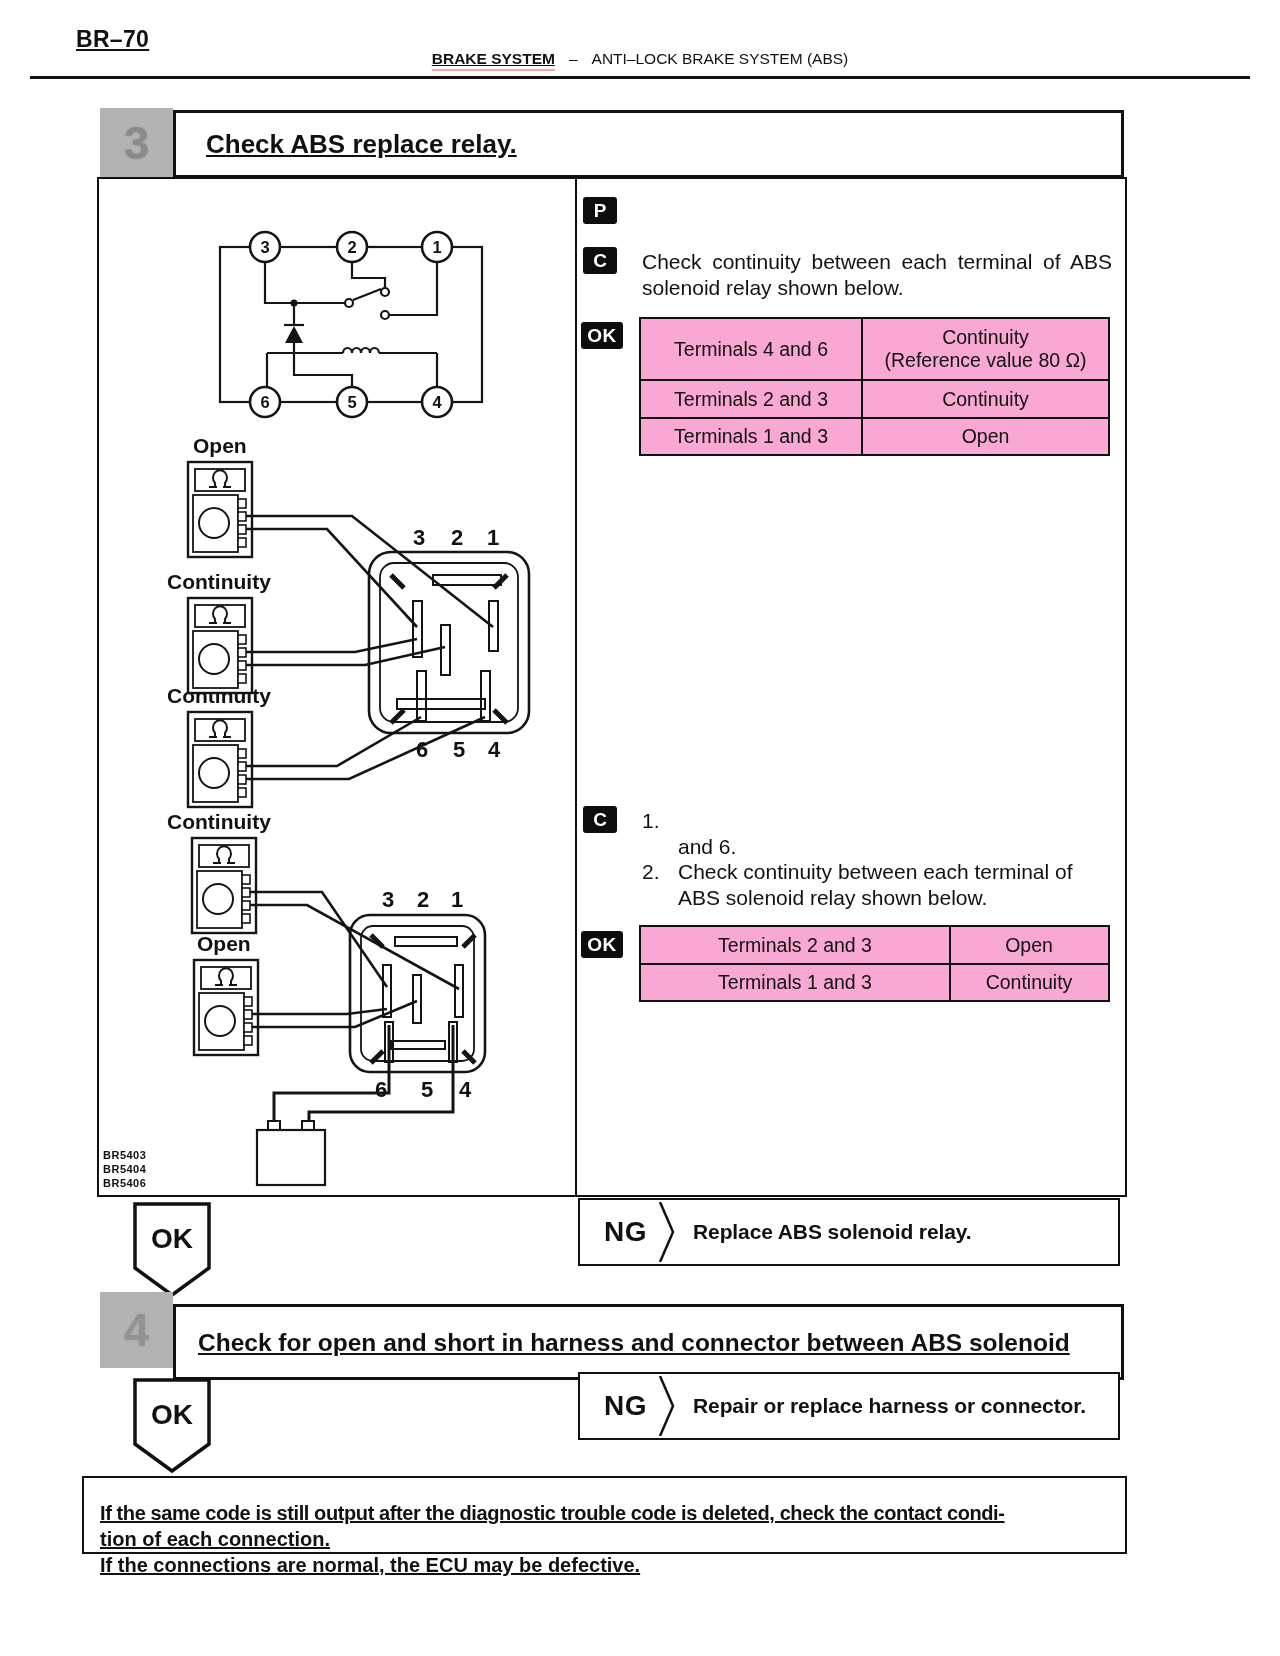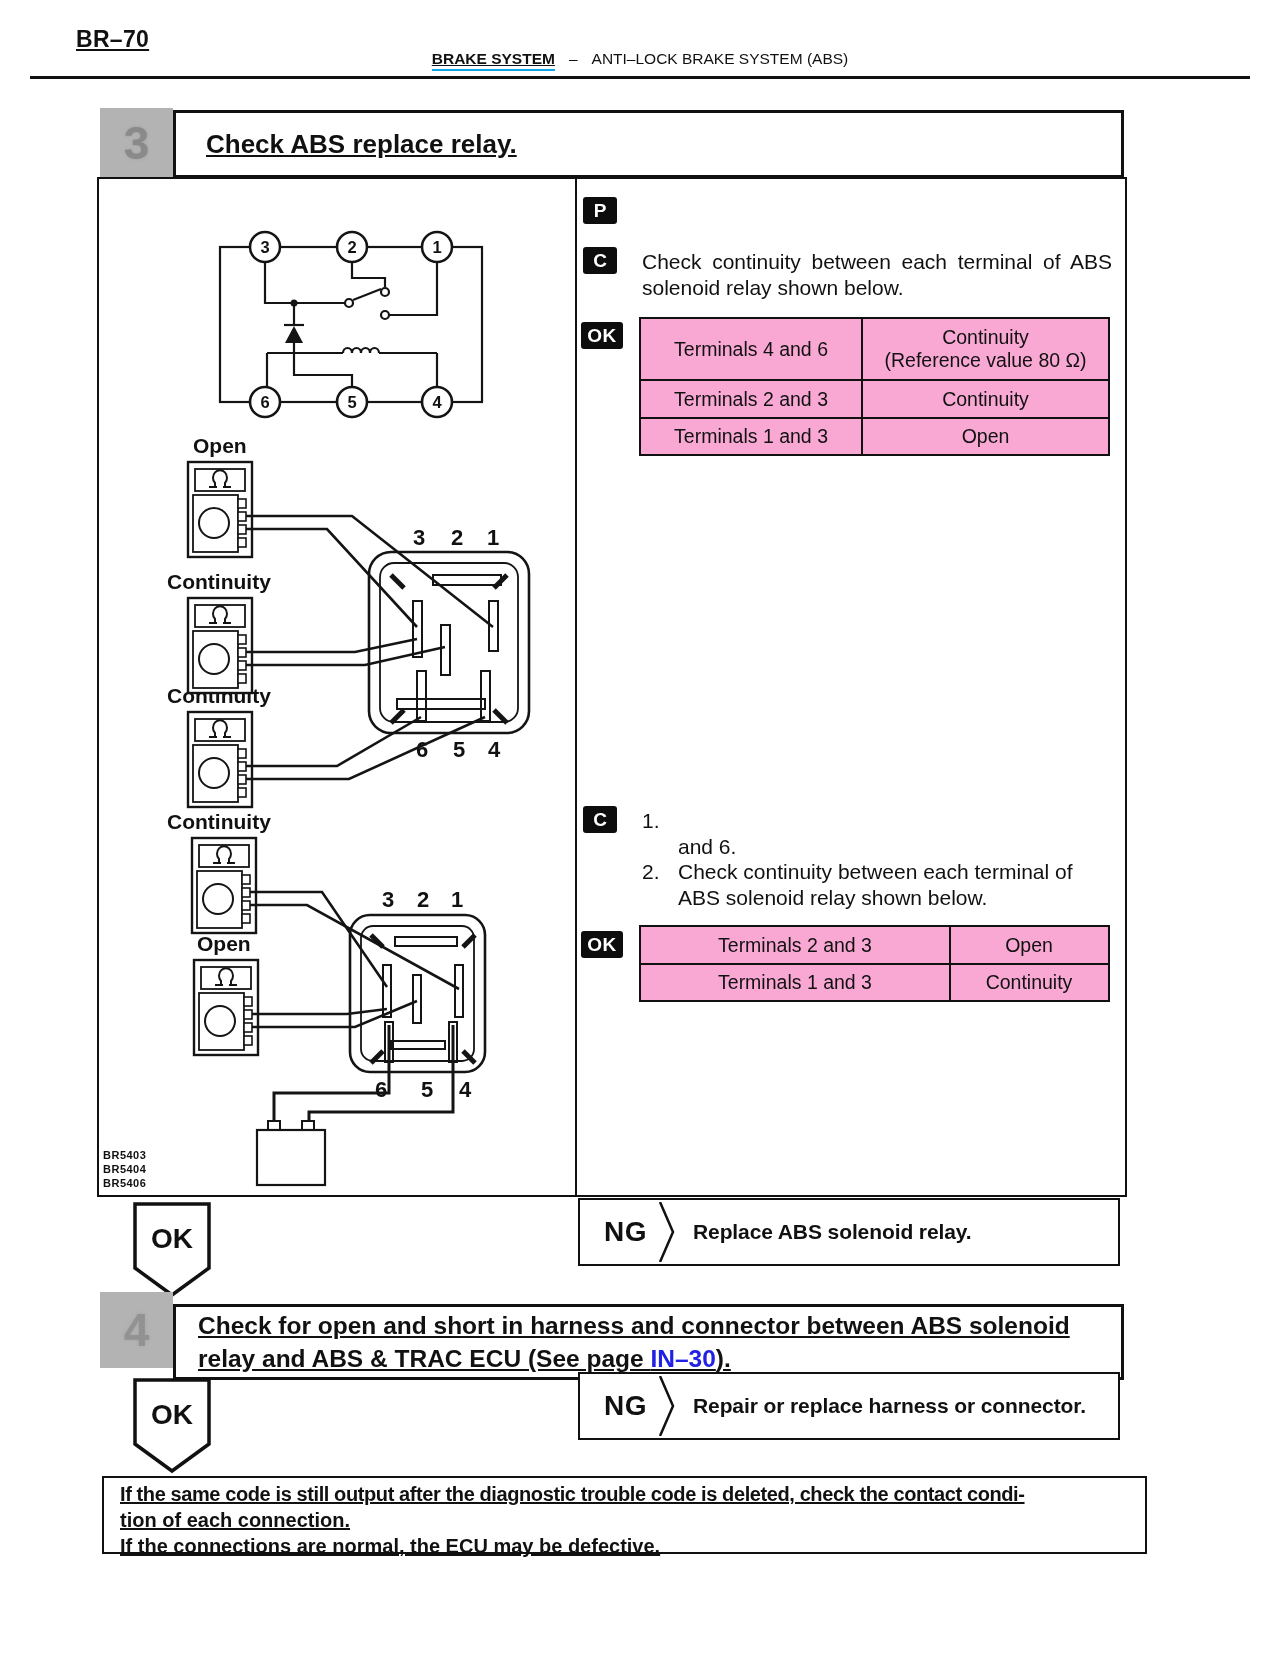--- a/index.html
+++ b/index.html
@@ -28,21 +28,21 @@
   svg{font-family:"Liberation Sans",sans-serif;}
   .bodytext{font-size:21px;line-height:25px;}
 </style>
 </head>
 <body>
 
 <div class="page">
 
   <div class="abs b" style="left:76px;top:26px;font-size:23px;letter-spacing:.3px;">BR–70</div>
   <div class="abs" style="left:0;top:50px;width:1280px;display:flex;justify-content:center;align-items:baseline;gap:14px;font-size:15.5px;">
-    <span class="b" style="border-bottom:2px solid #0ea5e9;padding-bottom:1px;">BRAKE SYSTEM</span>
+    <span class="b" style="border-bottom:2px solid #fca5a5;padding-bottom:1px;">BRAKE SYSTEM</span>
     <span>–</span>
     <span>ANTI–LOCK BRAKE SYSTEM (ABS)</span>
   </div>
   <div class="abs" style="left:30px;top:76px;width:1220px;height:3px;background:#111;"></div>
 
   <div class="stephead" style="left:97px;top:106px;width:1030px;height:72px;">
     <div class="graynum" style="left:3px;top:2px;width:73px;height:70px;font-size:46px;color:#8a8a8a;text-shadow:0 0 3px #9d9d9d;">
       <span>3</span>
     </div>
     <div class="titlebox" style="left:76px;top:4px;width:951px;height:68px;padding-left:30px;">
@@ -295,38 +295,35 @@
     <polygon points="2,2 76,2 76,66 39,93 2,66" fill="#fff" stroke="#111" stroke-width="3.5"></polygon>
     <text x="39" y="46" text-anchor="middle" font-size="28" font-weight="bold" fill="#111">OK</text>
   </svg>
 
   <div class="stephead" style="left:97px;top:1292px;width:1030px;height:76px;">
     <div class="graynum" style="left:3px;top:0;width:73px;height:76px;font-size:46px;color:#929292;text-shadow:0 0 4px #a5a5a5;">
       <span>4</span>
     </div>
     <div class="titlebox" style="left:76px;top:12px;width:951px;height:76px;padding-left:22px;">
       <div class="b" style="font-size:24.5px;line-height:33px;">Check for open and short in harness and connector between ABS solenoid</div>
-      <div class="b" style="font-size:24.5px;line-height:33px;">
-        <span>relay and ABS &amp; TRAC ECU (See page </span><span class="link">IN–30</span><span>).</span>
-      </div>
     </div>
   </div>
 
   <div class="ngbox" style="left:578px;top:1372px;width:542px;height:68px;">
     <span class="ng-label">NG</span>
     <svg width="20" height="60" viewBox="0 0 20 60" style="margin-left:10px;">
       <path d="M3,0 L16,30 L3,60" stroke="#111" stroke-width="2.5" fill="none"></path>
     </svg>
     <span class="ng-text">Repair or replace harness or connector.</span>
   </div>
 
   <svg class="abs" style="left:133px;top:1378px;" width="78" height="97" viewBox="0 0 78 97">
     <polygon points="2,2 76,2 76,66 39,93 2,66" fill="#fff" stroke="#111" stroke-width="3.5"></polygon>
     <text x="39" y="46" text-anchor="middle" font-size="28" font-weight="bold" fill="#111">OK</text>
   </svg>
 
-  <div class="abs" style="left:82px;top:1476px;width:1045px;height:78px;border:2.5px solid #111;box-sizing:border-box;padding:3px 16px;margin-left:20px;">
+  <div class="abs" style="left:82px;top:1476px;width:1045px;height:78px;border:2.5px solid #111;box-sizing:border-box;padding:22px 16px;">
     <div class="b" style="font-size:20px;line-height:26px;letter-spacing:-0.4px;">If the same code is still output after the diagnostic trouble code is deleted, check the contact condi-</div>
     <div class="b" style="font-size:20px;line-height:26px;">tion of each connection.</div>
     <div class="b" style="font-size:20px;line-height:26px;">If the connections are normal, the ECU may be defective.</div>
   </div>
 
 </div>
 
 </body></html>

